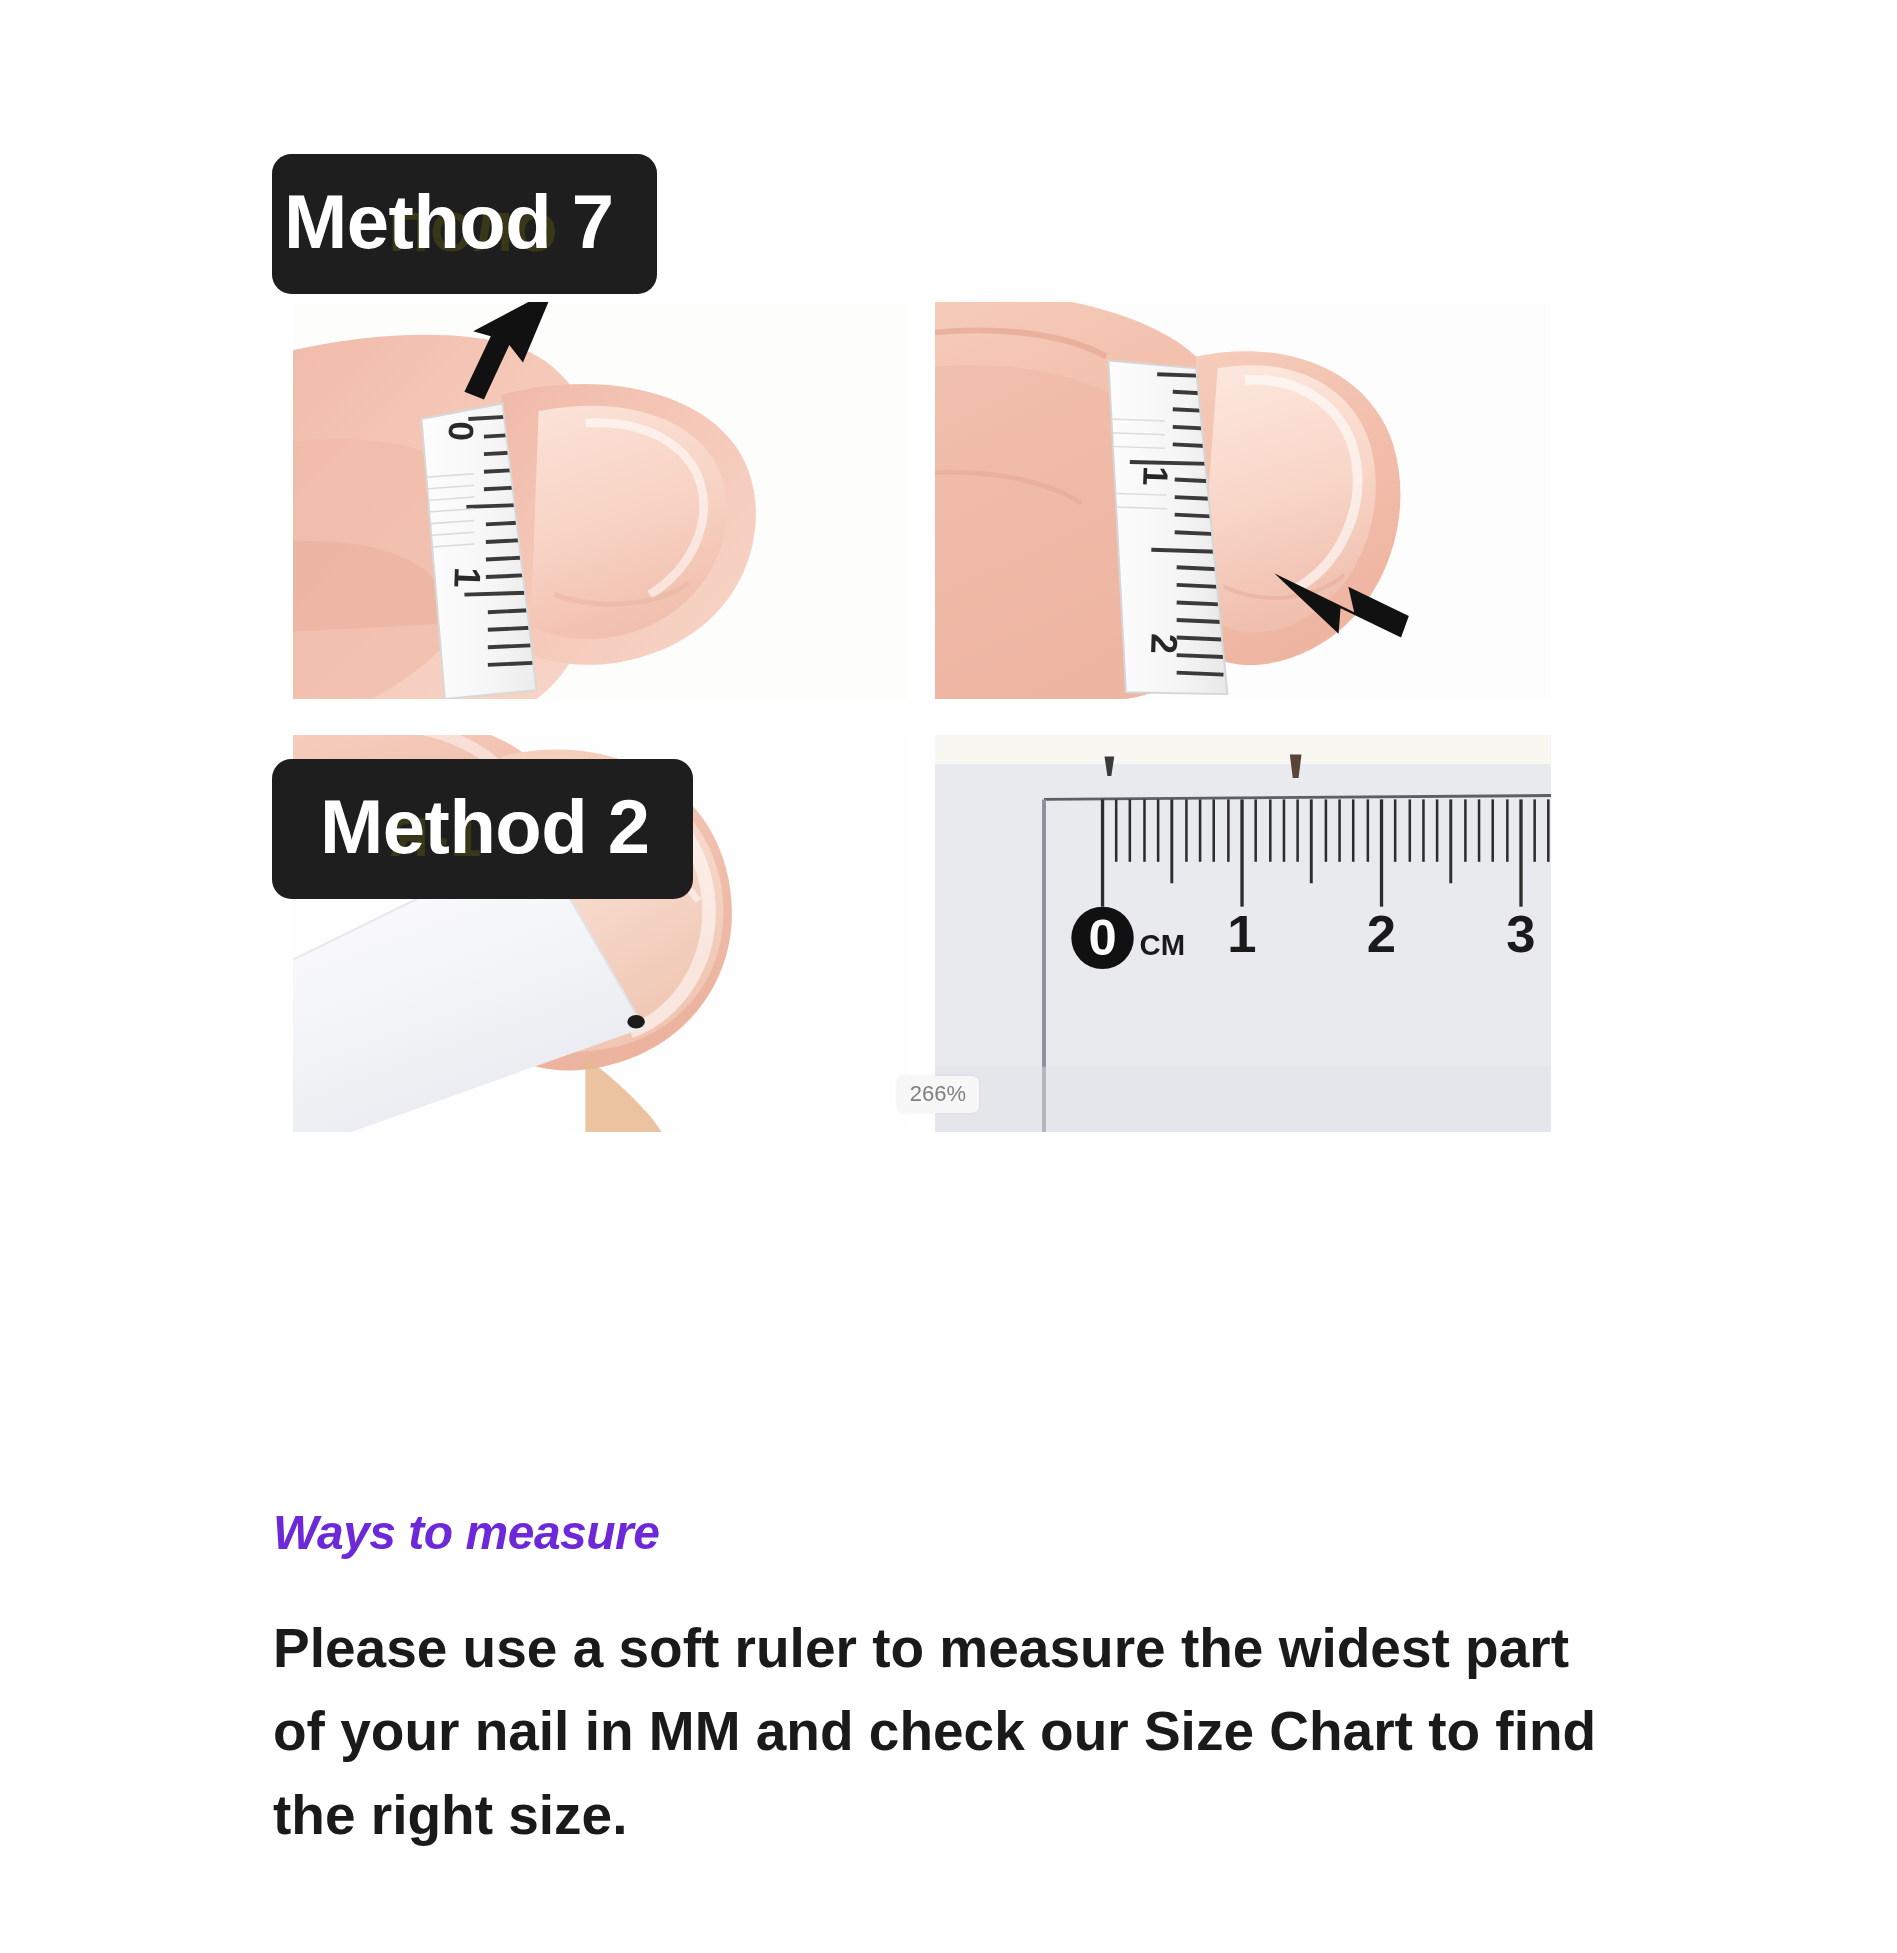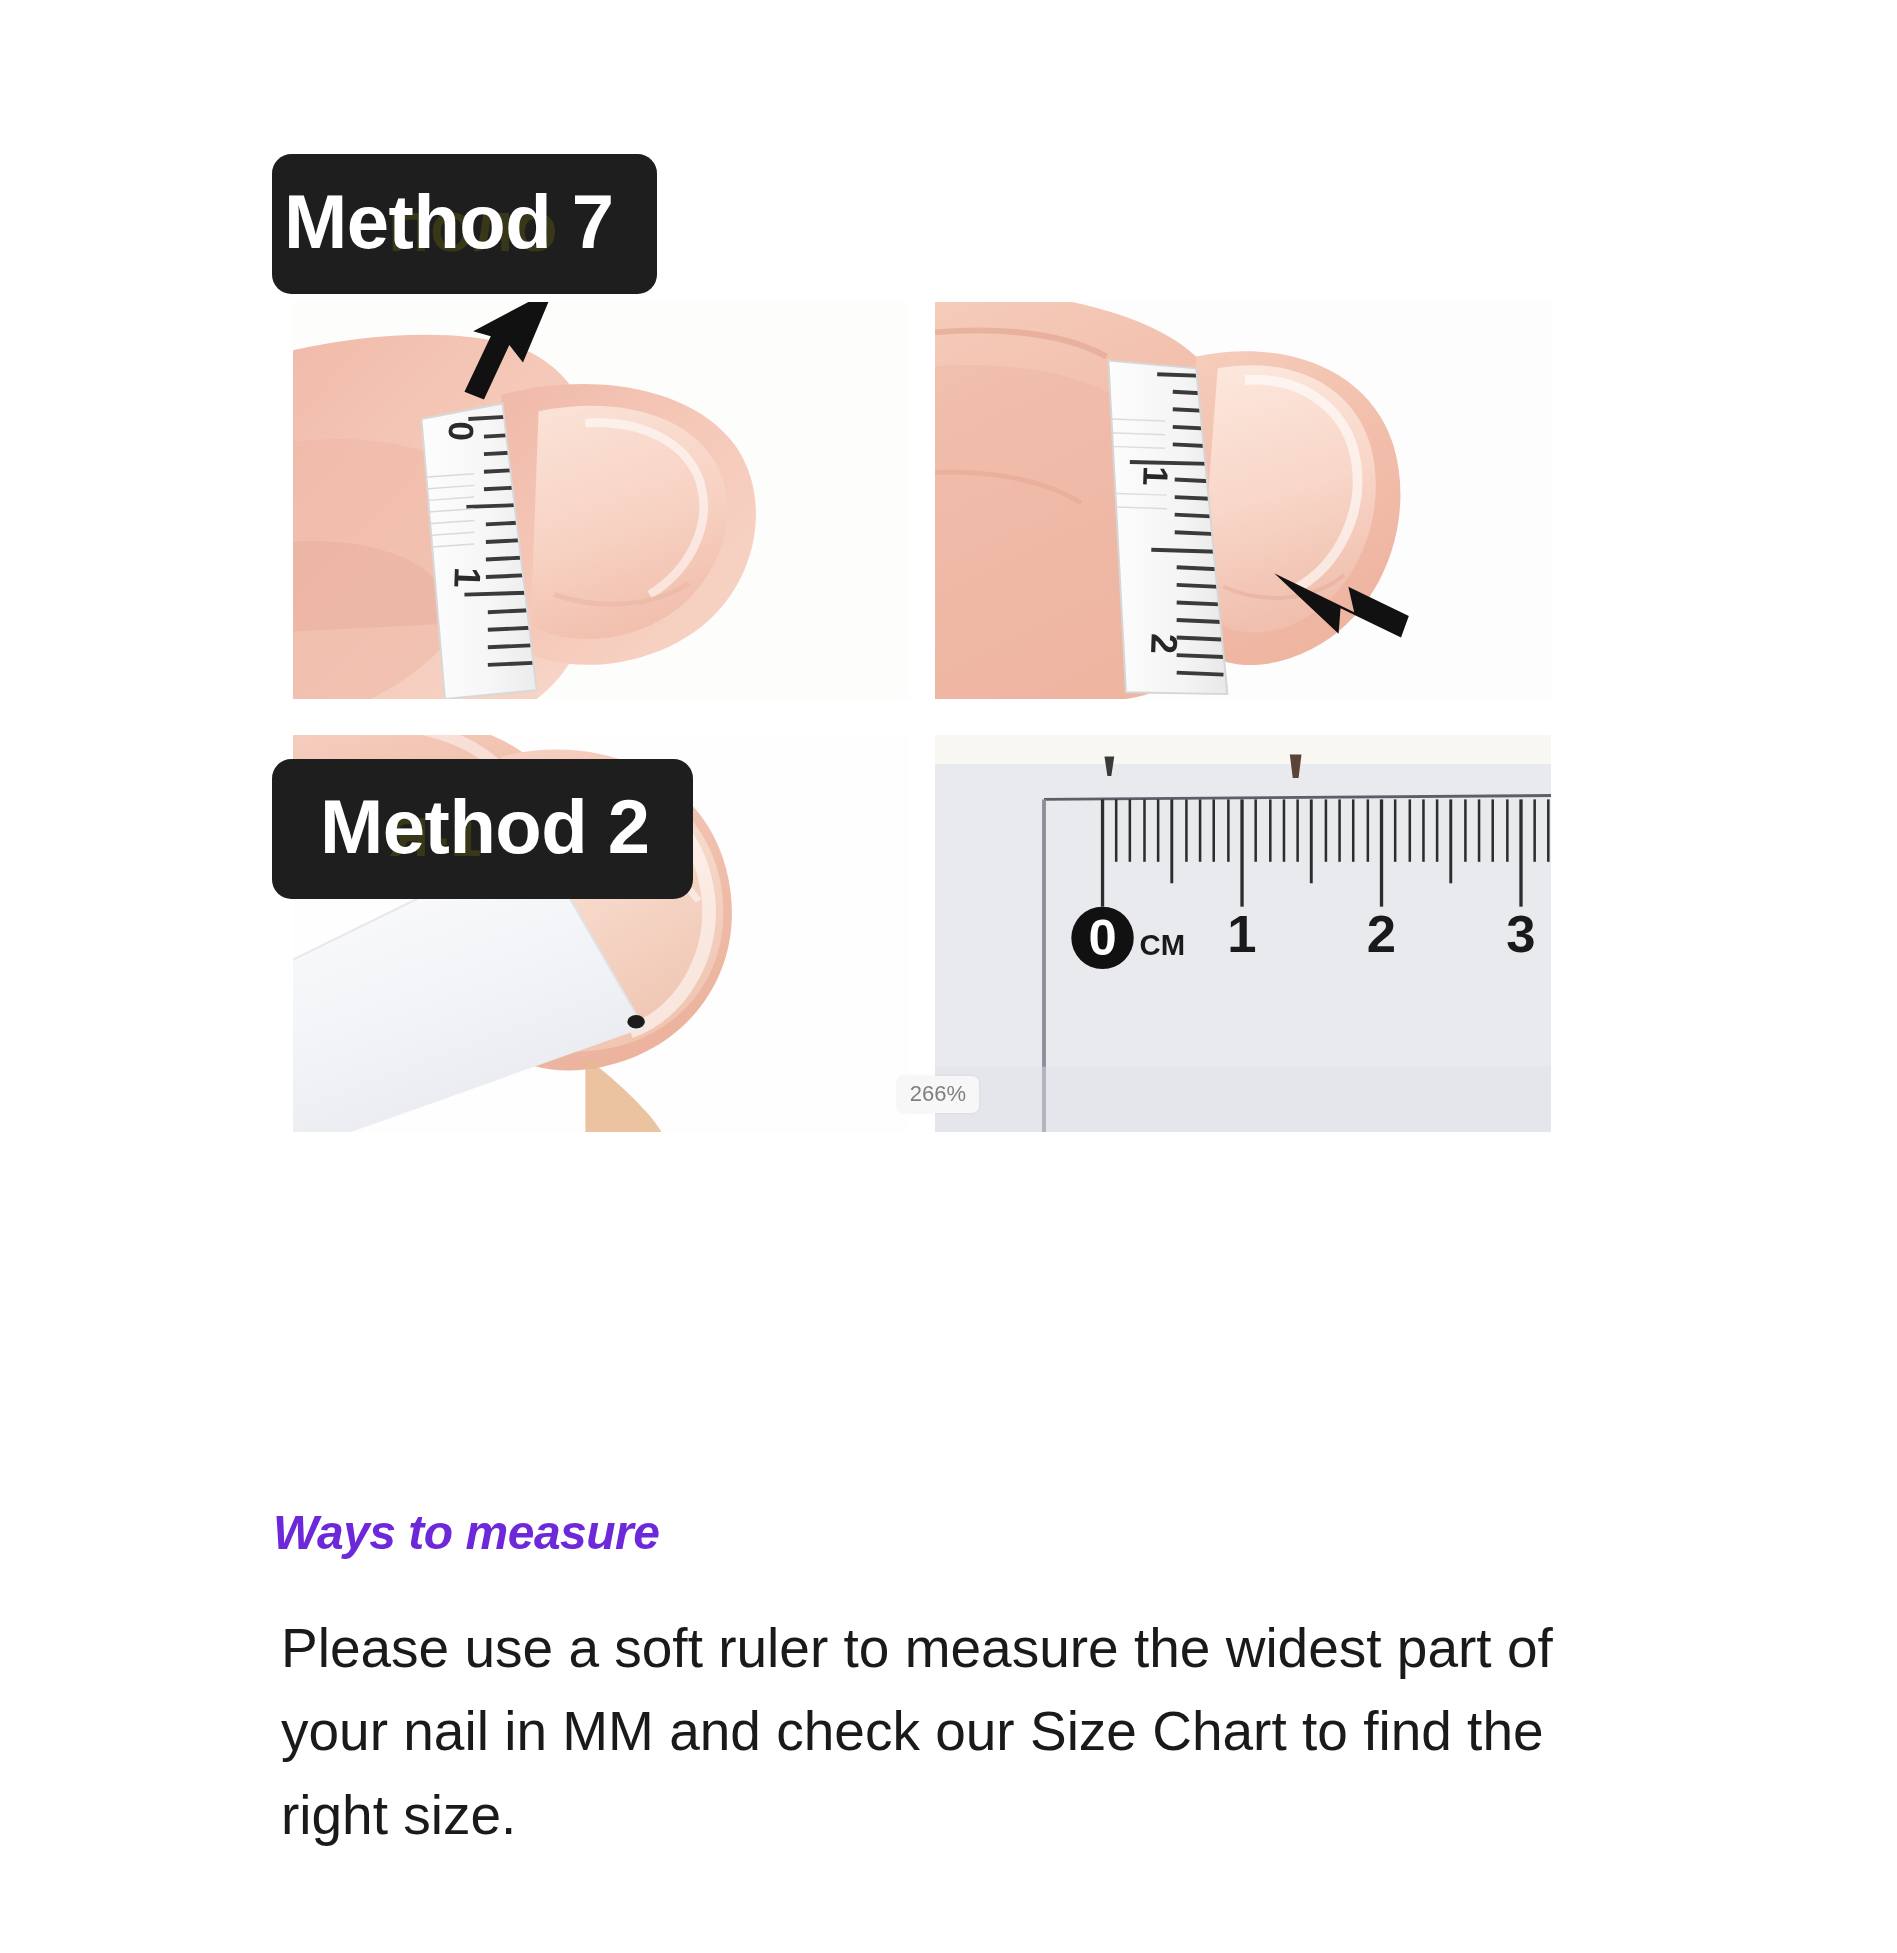--- a/index.html
+++ b/index.html
@@ -92,23 +92,23 @@
     font-style: italic;
     font-weight: 700;
     letter-spacing: -0.5px;
     margin: 0 0 47px 0;
     line-height: 1.1;
   }
   .body-copy {
     color: #1a1a1a;
     font-size: 55px;
     line-height: 1.52;
-    margin: 8px;
+    margin: 0;
     max-width: 1356px;
-    font-weight: 400;
+    font-weight: 700;
   }
 </style>
 </head>
 <body>
 
 <div class="photo-grid">
 
   <div class="photo-row">
 
     <div class="photo">

